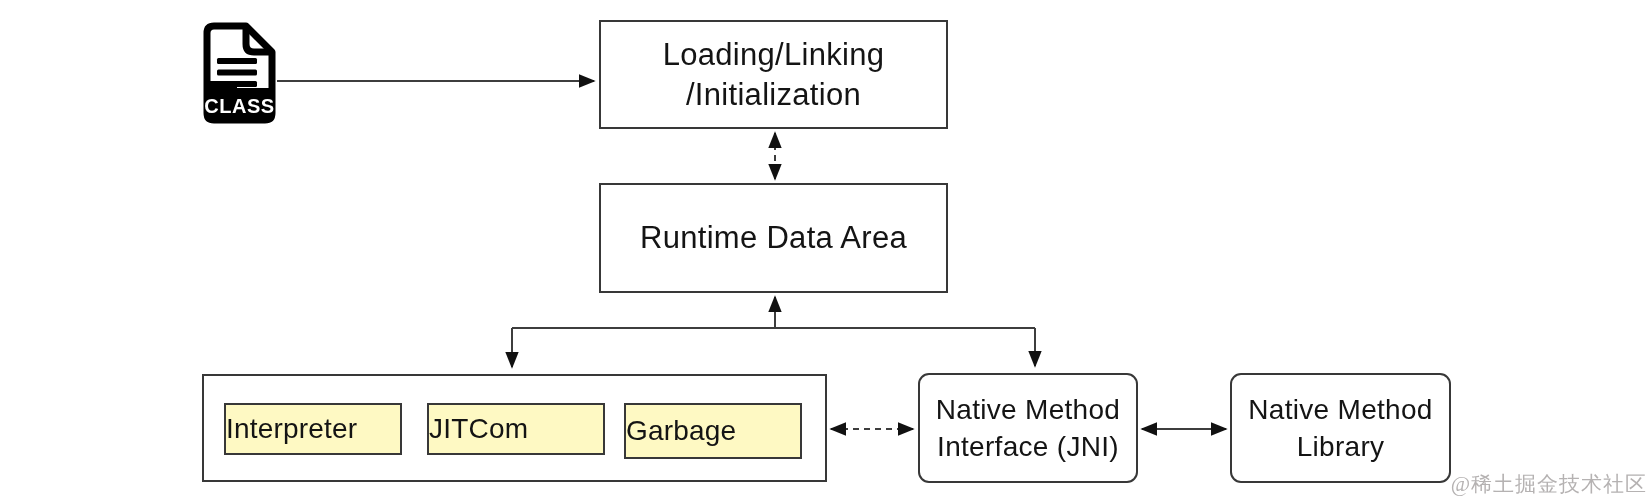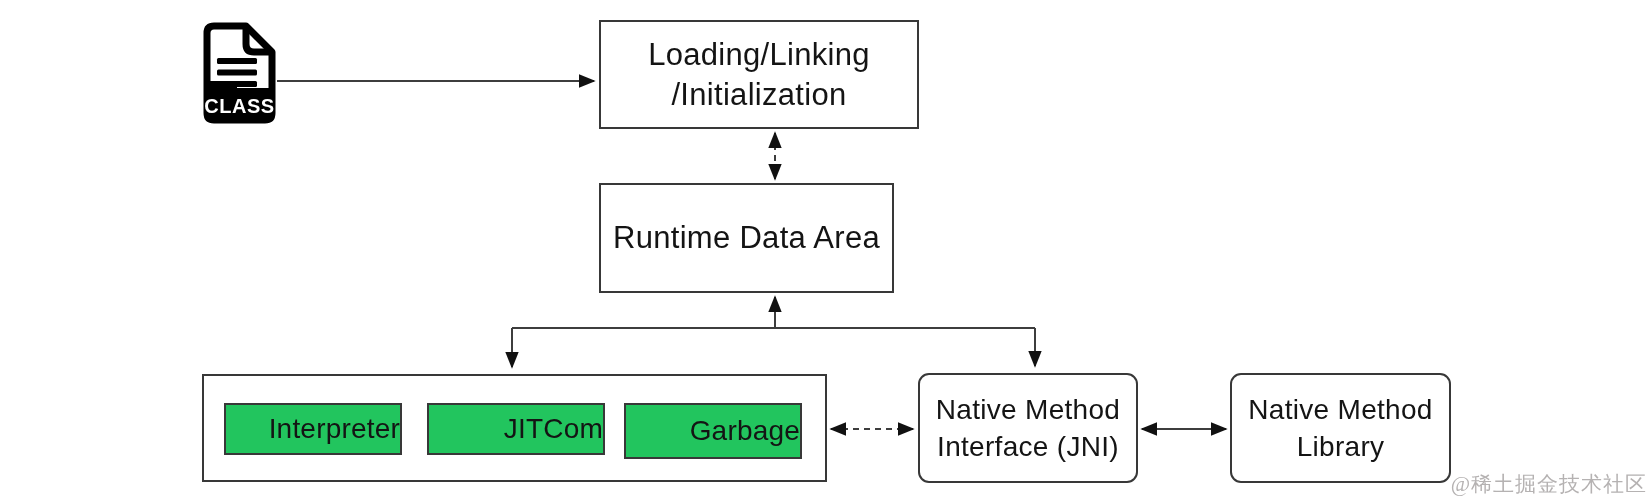--- a/index.html
+++ b/index.html
@@ -24,30 +24,30 @@
     color: #141414;
     display: flex;
     align-items: center;
     justify-content: center;
     text-align: center;
     white-space: pre-line;
   }
   .node-lg { font-size: 31px; line-height: 40px; letter-spacing: 0.3px; }
   .node-md { font-size: 28px; line-height: 37px; letter-spacing: 0.3px; border-radius: 11px; }
   .node-sm { font-size: 28px; letter-spacing: 0.2px; }
-  .box-loading   { left: 599px; top: 20px;  width: 320px; height: 109px; }
-  .box-runtime   { left: 599px; top: 183px; width: 295px; height: 110px; }
+  .box-loading   { left: 599px; top: 20px;  width: 349px; height: 109px; }
+  .box-runtime   { left: 599px; top: 183px; width: 349px; height: 110px; }
   .box-exec      { left: 202px; top: 374px; width: 625px; height: 108px; background: #ffffff; }
   .box-interp    { left: 20px;  top: 27px;  width: 178px; height: 52px; }
   .box-jitcom    { left: 223px; top: 27px;  width: 178px; height: 52px; }
   .box-garbage   { left: 420px; top: 27px;  width: 178px; height: 56px; }
   .box-jni       { left: 918px; top: 373px; width: 220px; height: 110px; }
   .box-lib       { left: 1230px;top: 373px; width: 221px; height: 110px; }
-  .exec-inner { position: absolute; border: 2px solid #383838; background: #22c55e;
-    display: flex; align-items: center; justify-content: flex-end; color: #141414; }
+  .exec-inner { position: absolute; border: 2px solid #383838; background: #fef9c3;
+    display: flex; align-items: center; justify-content: flex-start; color: #141414; }
   .class-icon { position: absolute; left: 200px; top: 22px; width: 76px; height: 102px; }
   .class-icon text {
     font-family: "Liberation Sans", "DejaVu Sans", sans-serif;
     font-weight: 700; font-size: 20px; letter-spacing: 0.5px; fill: #ffffff;
   }
   .watermark {
     position: absolute;
     right: 3px; top: 470px;
     font-family: "Liberation Serif", "DejaVu Serif", serif;
     font-size: 21px;

